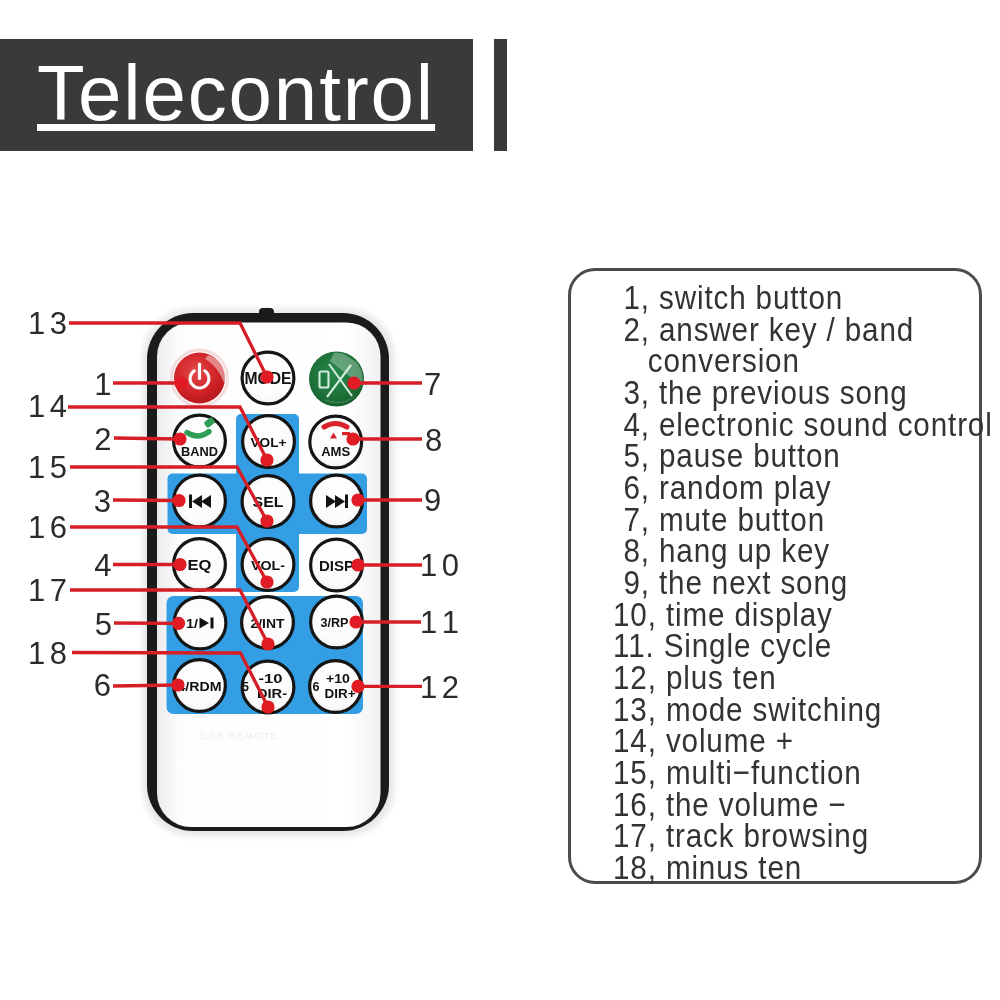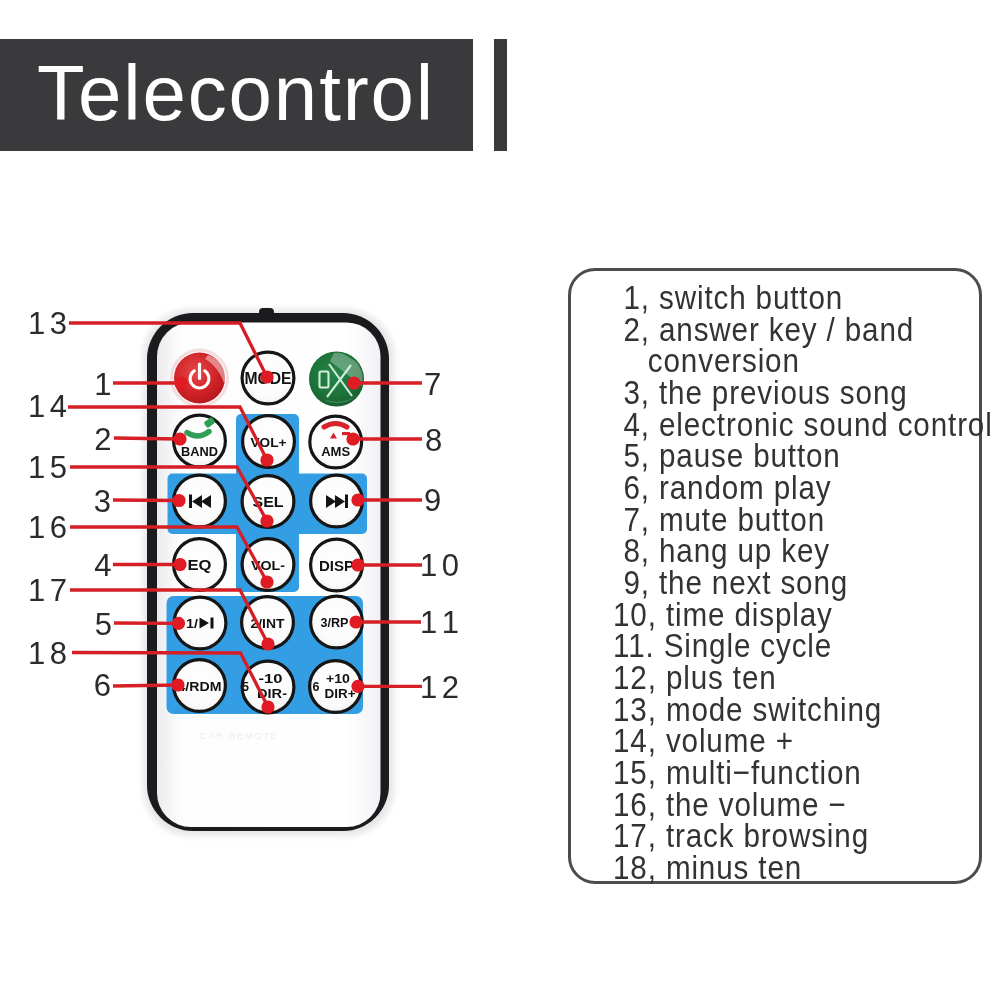--- a/index.html
+++ b/index.html
@@ -1,21 +1,21 @@
 <!DOCTYPE html>
 <html><head>
 <meta charset="utf-8">
 <style>
   html,body{margin:0;padding:0;}
   body{width:1000px;height:1000px;background:#ffffff;position:relative;overflow:hidden;
        font-family:"Liberation Sans",sans-serif;}
   .hdr{position:absolute;left:0;top:39px;width:473px;height:112px;background:#3a393b;}
   .hdrbar{position:absolute;left:494px;top:39px;width:13px;height:112px;background:#3a393b;}
   .hdrtxt{position:absolute;left:37px;top:37px;height:112px;line-height:112px;
-          color:#ffffff;font-size:78px;letter-spacing:1.9px;}
+          color:#ffffff;font-size:78px;letter-spacing:1.9px;text-decoration:underline;}
   .legend{position:absolute;left:568px;top:268px;width:408px;height:610px;
           border:3px solid #4c4c4e;border-radius:27px;}
   .ltxt{position:absolute;left:613px;top:282px;font-size:34px;line-height:31.65px;letter-spacing:1px;
         color:#333335;white-space:nowrap;transform:scaleX(0.871);transform-origin:left top;}
   .d1{padding-left:12px;}
   .ind{padding-left:40px;}
   svg{position:absolute;left:0;top:0;}
 </style>
 </head>
 <body>

